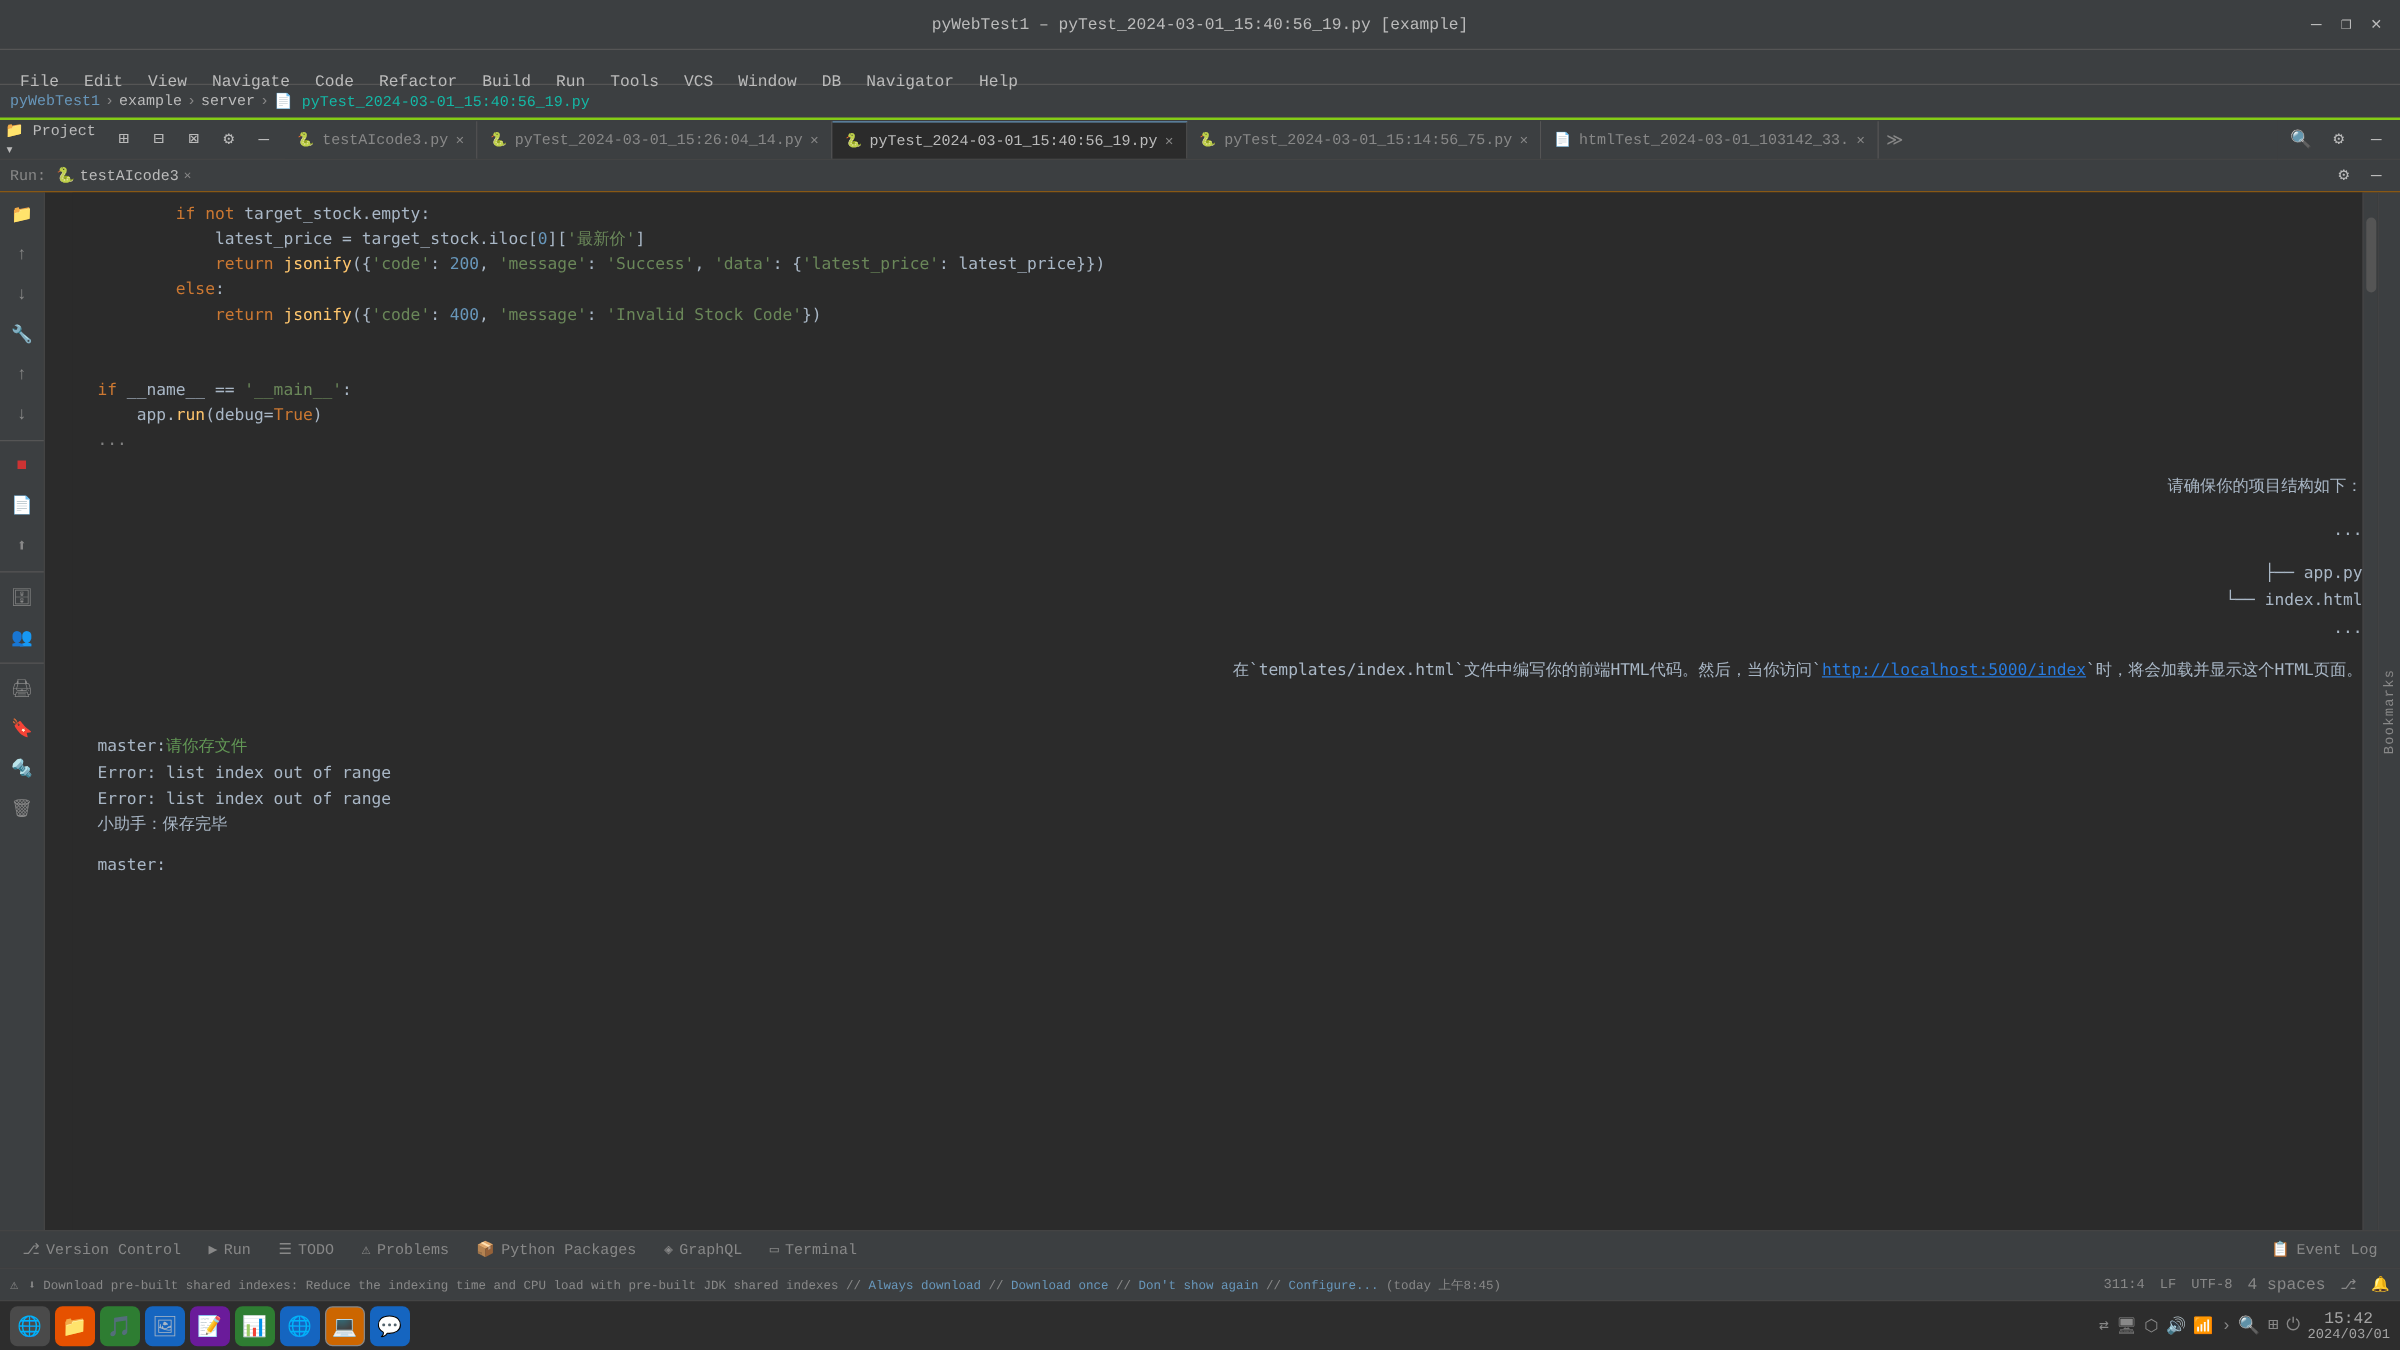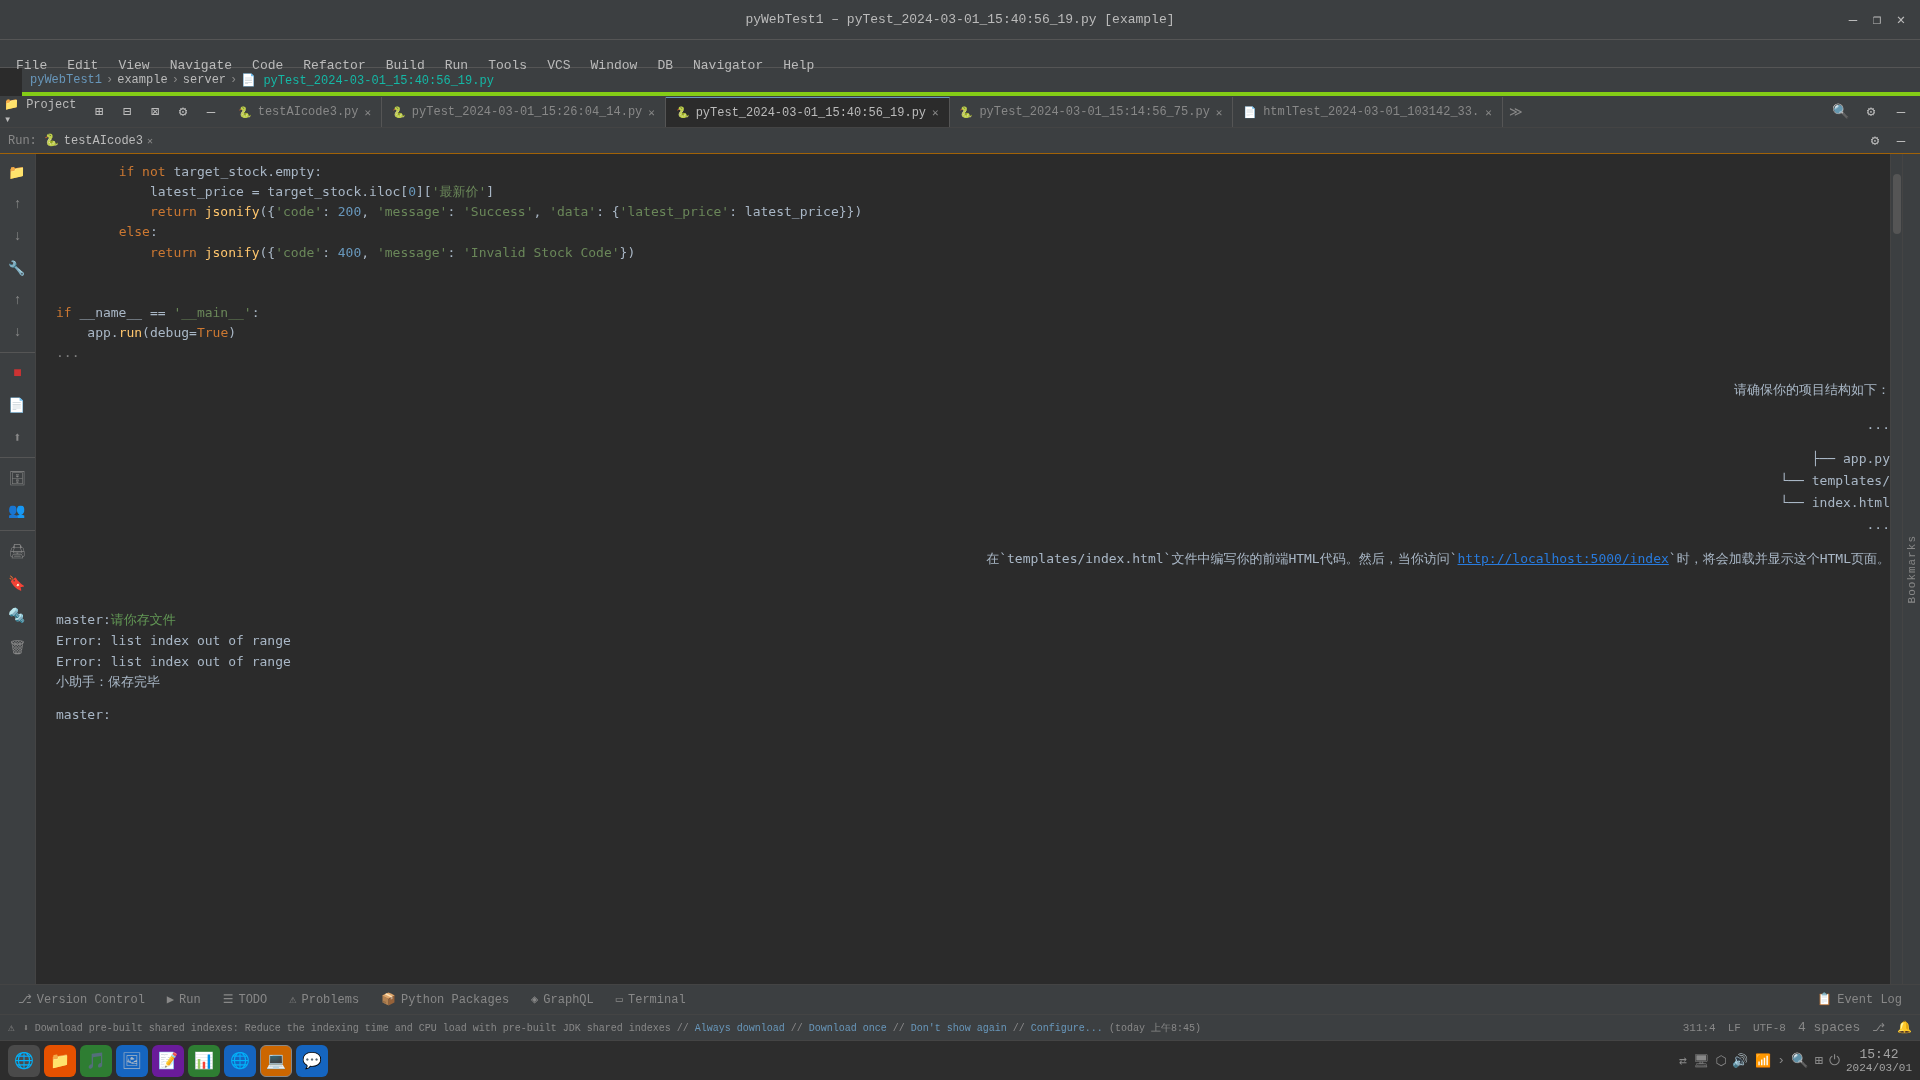--- a/index.html
+++ b/index.html
@@ -64,22 +64,21 @@
     }
 
     
     #breadcrumb-bar {
       height: 28px;
       background: #3c3f41;
       display: flex;
       align-items: center;
       padding: 0 8px;
       gap: 4px;
-      border-bottom: 4px solid #84cc16;
-      margin-left: 22px;
+      border-bottom: 2px solid #84cc16;
     }
     .breadcrumb-item {
       font-size: 12px;
       color: #bbbbbb;
     }
     .breadcrumb-sep { color: #888; font-size: 12px; }
     .breadcrumb-file { color: #14b8a6; font-size: 12px; }
     .toolbar-btn {
       width: 26px;
       height: 26px;
@@ -428,41 +427,40 @@
     <div class="sidebar-icon">👥</div>
     <div style="width:100%;height:1px;background:#555;margin:2px 0;"></div>
     <div class="sidebar-icon">🖨</div>
     <div class="sidebar-icon" style="color:#6897bb;">🔖</div>
     <div class="sidebar-icon">🔩</div>
     <div class="sidebar-icon">🗑</div>
   </div>
 
   <div id="editor-area" style="flex:1; display:flex; flex-direction:column; overflow:hidden;">
 
-    <div id="code-content" style="flex:1; overflow-y:auto; padding:8px 0 8px 20px; line-height:1.55; font-size:13px; font-family:Consolas,monospace; background:#2b2b2b;">
+    <div id="code-content" style="flex:1; overflow-y:auto; padding:8px 0 8px 20px; line-height:1.55; font-size:13px; font-family:Consolas,monospace; background:#2b2b2b;margin-left:22px;">
 
       <div class="code-line"><span class="code-var">        </span><span class="code-kw">if not</span><span class="code-var"> target_stock.empty:</span></div>
       <div class="code-line"><span class="code-var">            latest_price = target_stock.iloc[</span><span class="code-num">0</span><span class="code-var">][</span><span class="code-str">'最新价'</span><span class="code-var">]</span></div>
       <div class="code-line"><span class="code-var">            </span><span class="code-kw">return</span><span class="code-var"> </span><span class="code-fn">jsonify</span><span class="code-var">({</span><span class="code-str">'code'</span><span class="code-var">: </span><span class="code-num">200</span><span class="code-var">, </span><span class="code-str">'message'</span><span class="code-var">: </span><span class="code-str">'Success'</span><span class="code-var">, </span><span class="code-str">'data'</span><span class="code-var">: {</span><span class="code-str">'latest_price'</span><span class="code-var">: latest_price}})</span></div>
       <div class="code-line"><span class="code-var">        </span><span class="code-kw">else</span><span class="code-var">:</span></div>
       <div class="code-line"><span class="code-var">            </span><span class="code-kw">return</span><span class="code-var"> </span><span class="code-fn">jsonify</span><span class="code-var">({</span><span class="code-str">'code'</span><span class="code-var">: </span><span class="code-num">400</span><span class="code-var">, </span><span class="code-str">'message'</span><span class="code-var">: </span><span class="code-str">'Invalid Stock Code'</span><span class="code-var">})</span></div>
       <div class="code-line">&nbsp;</div>
       <div class="code-line">&nbsp;</div>
       <div class="code-line"><span class="code-kw">if</span><span class="code-var"> __name__ == </span><span class="code-str">'__main__'</span><span class="code-var">:</span></div>
       <div class="code-line"><span class="code-var">    app.</span><span class="code-fn">run</span><span class="code-var">(debug=</span><span class="code-kw">True</span><span class="code-var">)</span></div>
       <div class="code-line"><span class="code-comment">...</span></div>
       <div style="height:16px;"></div>
 
       <div style="color:#a9b7c6; line-height:1.7; font-family:Consolas,monospace; font-size:13px;text-align:right;">
         <div>请确保你的项目结构如下：</div>
         <div style="height:12px;"></div>
         <div>...</div>
         <div style="height:12px;"></div>
         <div>├── app.py</div>
-        <div>└── templates/</div>
         <div>&nbsp;&nbsp;&nbsp;&nbsp;└── index.html</div>
         <div>...</div>
         <div style="height:12px;"></div>
         <div>
           <span>在`templates/index.html`文件中编写你的前端HTML代码。然后，当你访问`</span><span class="code-link">http://localhost:5000/index</span><span>`时，将会加载并显示这个HTML页面。</span>
         </div>
       </div>
 
       <div style="height:40px;"></div>
 

